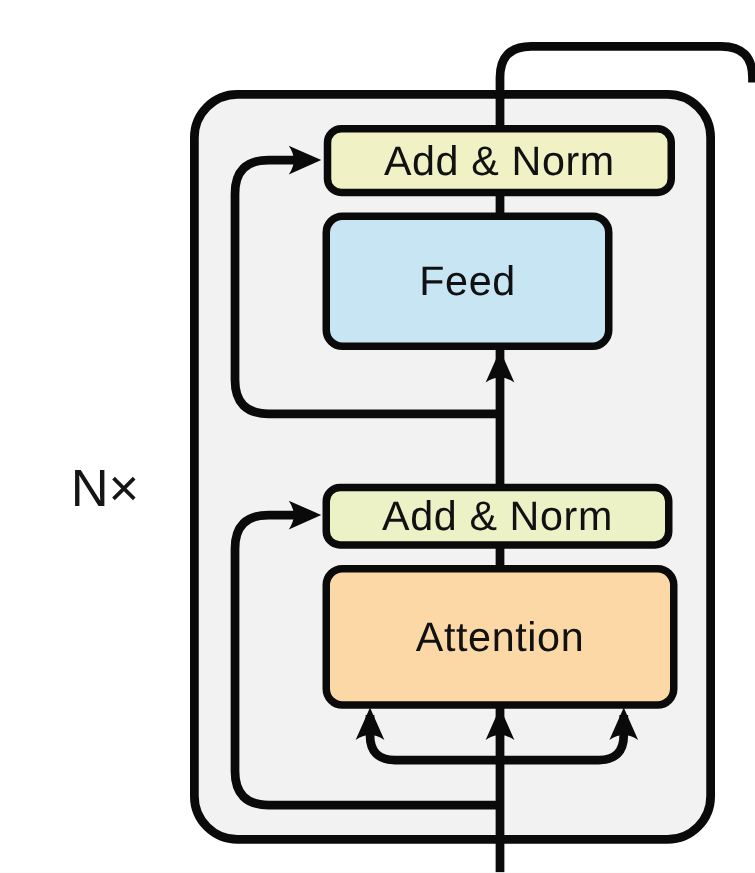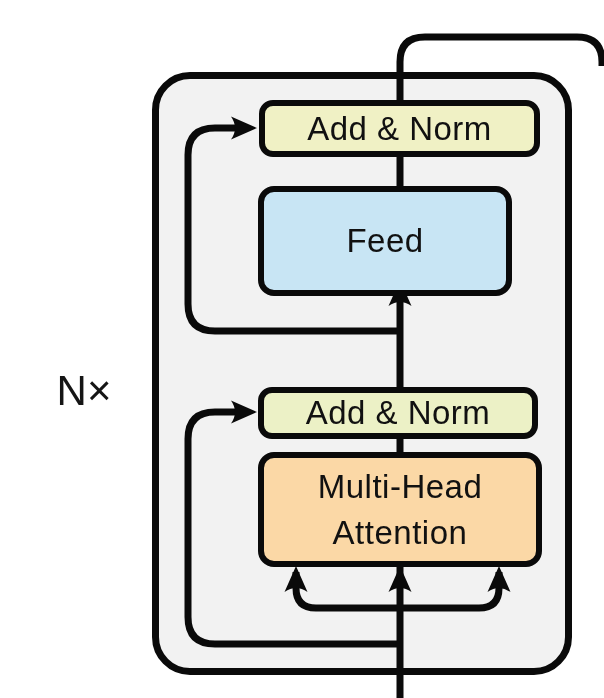--- a/index.html
+++ b/index.html
@@ -13,21 +13,21 @@
   }
   .wires { position:absolute; left:0; top:0; width:604px; height:698px; }
   .box {
     position:absolute; box-sizing:border-box; border:6px solid #0a0a0a;
     display:flex; flex-direction:column; align-items:center; justify-content:center;
     text-align:right; letter-spacing:0.5px;
   }
   .box-an   { border-radius:14px; font-size:33px; }
   .box-tall { border-radius:16px; font-size:33px; line-height:46px; }
   #an-top { left:259px; top:100px; width:281px; height:57px; }
-  #ff     { left:258px; top:170px; width:254px; height:110px;margin-top:16px; }
+  #ff     { left:258px; top:170px; width:232px; height:110px; }
   #an-bot { left:258px; top:387px; width:280px; height:52px; }
   #mha    { left:258px; top:452px; width:284px; height:115px; }
   .nx {
     position:absolute; left:42px; top:366px; width:84px; height:50px;
     font-size:42px; line-height:50px; text-align:center; color:#151515;
   }
   .wire { stroke:#0a0a0a; stroke-width:7; fill:none; }
   .arrow { fill:#0a0a0a; stroke:none; }
 </style>
 </head>
@@ -61,19 +61,18 @@
 
   <div class="box box-tall" id="ff" style="background-color: rgb(200, 229, 244);">
     <span>Feed</span>
   </div>
 
   <div class="box box-an" id="an-bot" style="background-color: rgb(236, 241, 198);">
     <span>Add &amp; Norm</span>
   </div>
 
   <div class="box box-tall" id="mha" style="background-color: rgb(251, 216, 166);">
-    <span>Multi-Head</span>
     <span>Attention</span>
   </div>
 
   <div class="nx">N×</div>
 
 </div>
 
 </body></html>

